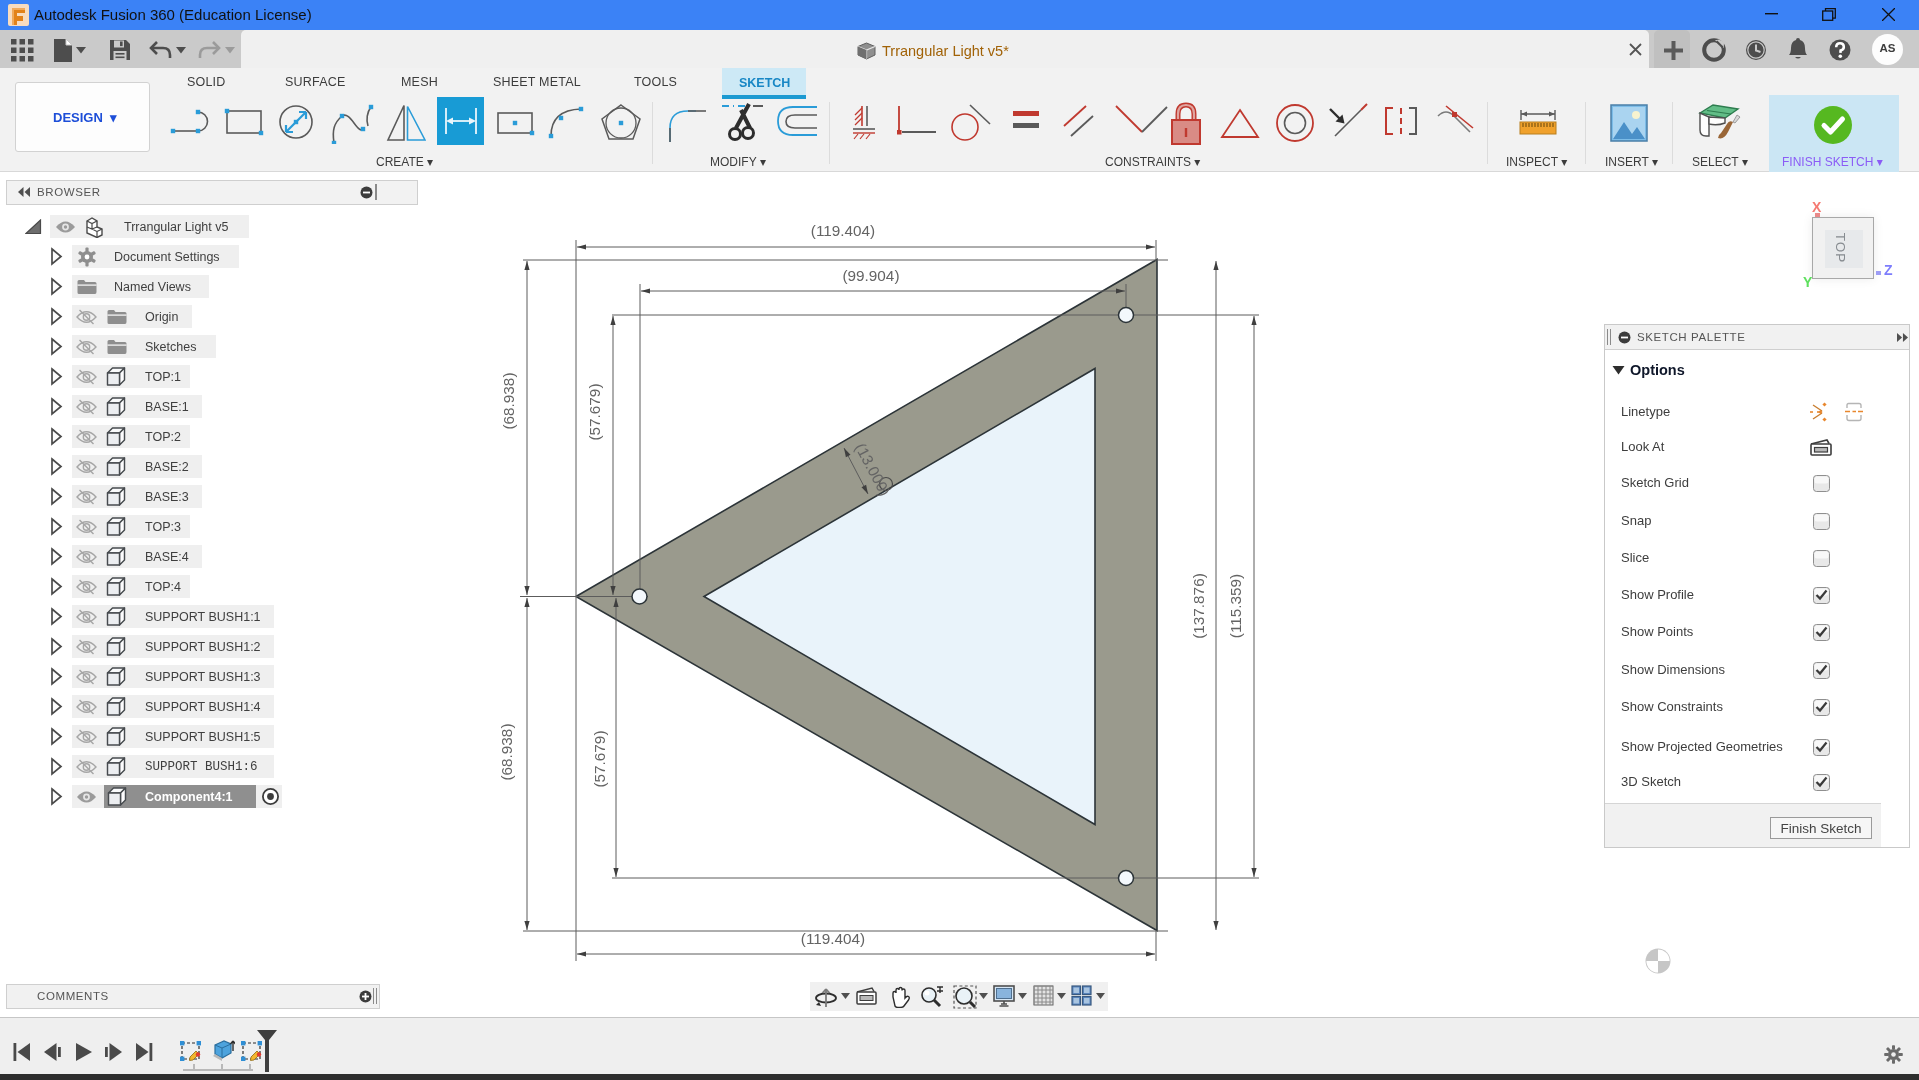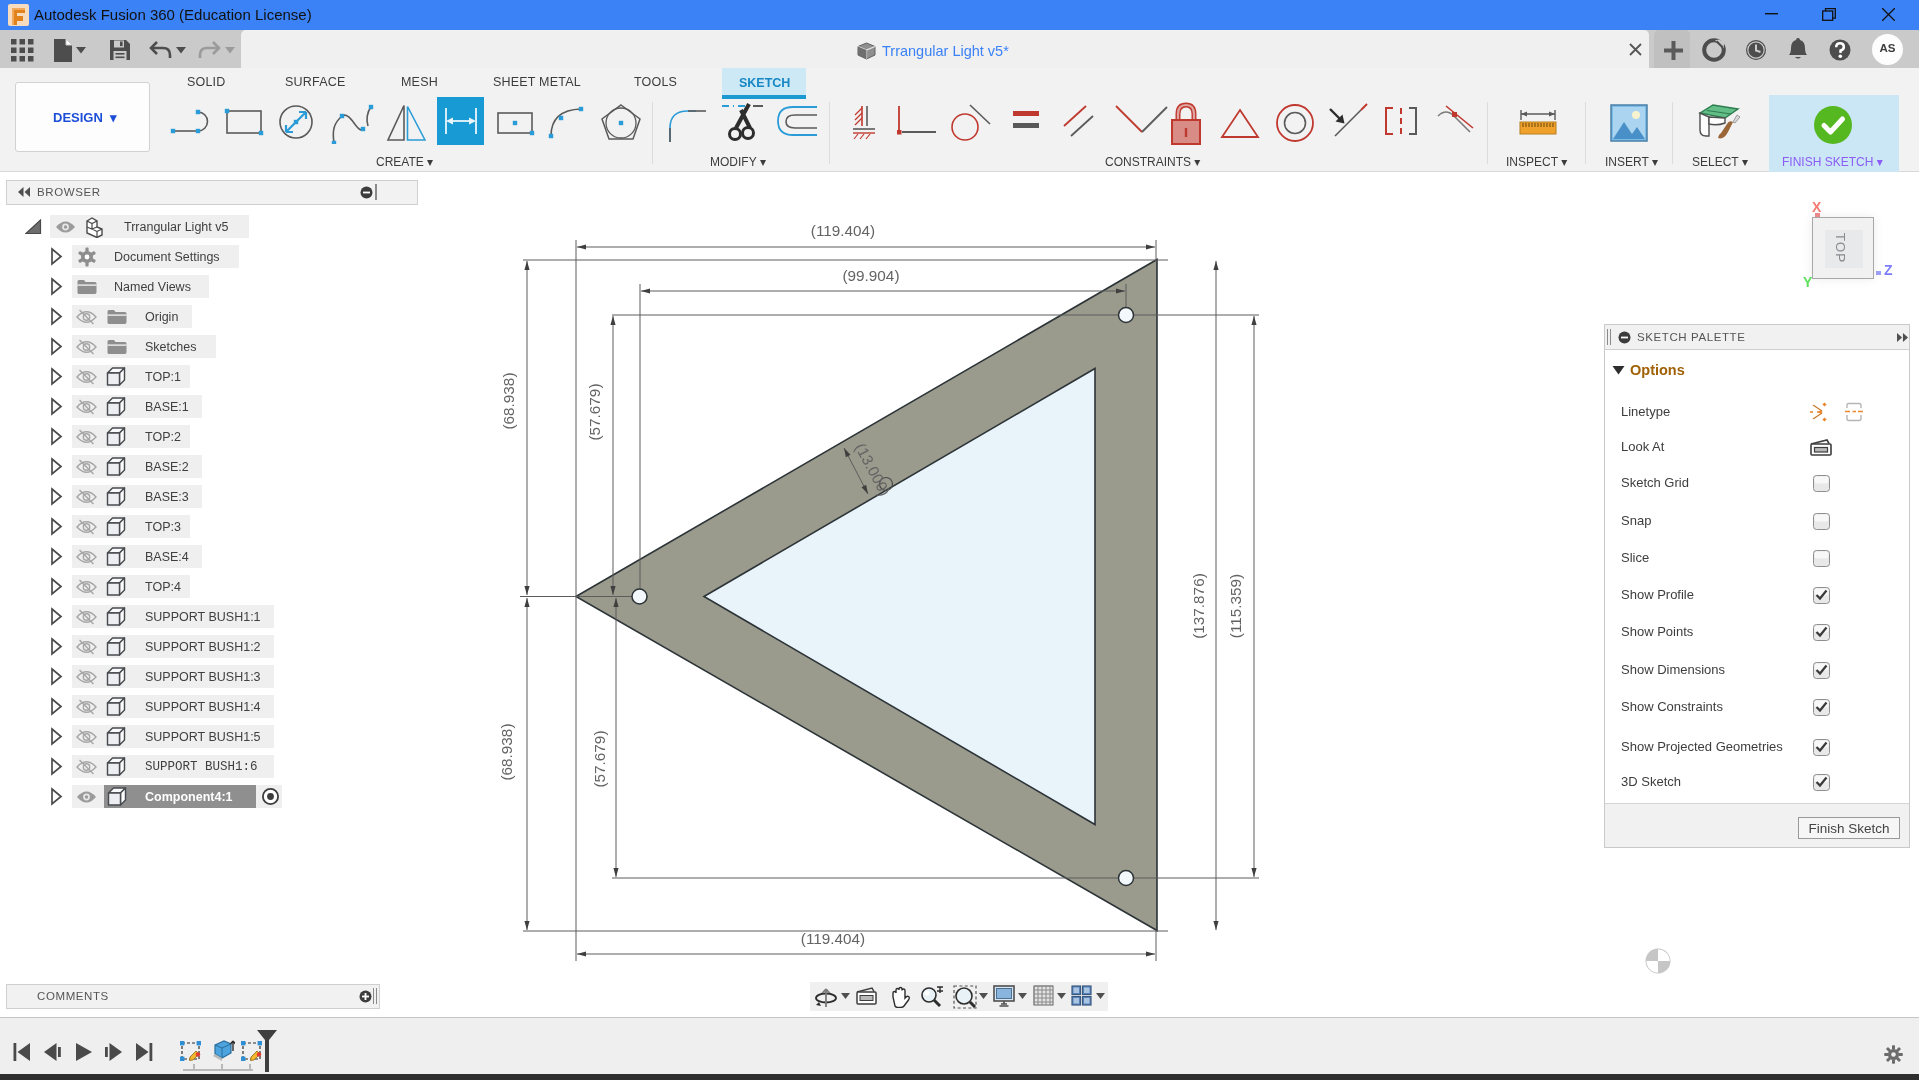--- a/index.html
+++ b/index.html
@@ -40,21 +40,21 @@
 .pill { position:absolute; top:0; height:23px; background:#efefef; }
 .rowtxt { position:absolute; top:5px; }
 
 
 #commentshead { left:6px; top:811px; width:374px; height:25px; background:#f1f1f1; border:1px solid #cfcfcf; }
 
 
 #palette { left:1604px; top:151px; width:306px; height:524px; background:#fff; border:1px solid #c9c9c9; }
 #palhead { position:absolute; left:0; top:0; width:304px; height:25px; background:#f1f1f1; border-bottom:1px solid #cfcfcf; }
 .palrow { position:absolute; left:25px; font-size:13px; color:#3d3d3d; }
-#palfoot { position:absolute; left:0; top:478px; width:304px; height:44px; background:#f1f1f1; border-top:1px solid #d5d5d5; }
+#palfoot { position:absolute; left:0; top:478px; width:276px; height:44px; background:#f1f1f1; border-top:1px solid #d5d5d5; }
 #finishbtn { position:absolute; right:9px; top:13px; width:102px; height:22px; background:#f6f6f6; border:1px solid #9a9a9a; font-size:13.5px; color:#444; text-align:center; line-height:21px; }
 
 
 #vcube { left:1812px; top:44px; width:62px; height:62px; background:#f1f1f1; border:1px solid #a8a8a8; box-shadow:0 0 10px rgba(0,0,0,0.08); }
 #vcube .inner { position:absolute; left:12px; top:12px; width:38px; height:38px; background:#e7e9eb; }
 #vcube .toptxt { position:absolute; left:-3px; top:0px; width:60px; height:60px; line-height:60px; text-align:center; font-size:13.5px; color:#868b90; transform:rotate(90deg); letter-spacing:1px; }
 .axlbl { position:absolute; font-size:14px; font-weight:bold; }
 
 
 #navbar { left:810px; top:809px; width:298px; height:29px; background:#f0f0f0; }
@@ -129,21 +129,21 @@
 <path d="M20.5 7 H9 Q2 7 2 14 V17" fill="none" stroke="#9b9b9b" stroke-width="2.6"></path>
     </svg>
 <svg class="abs" style="left:225px; top:47px;" width="10" height="7">
       <path d="M0 0 L10 0 L5 6.5 Z" fill="#9b9b9b"></path>
     </svg>
 <svg class="abs" style="left:857px; top:42px;" width="19" height="18" viewBox="0 0 19 18">
 <path d="M9.5 1 L18 4.5 L18 13 L9.5 17 L1 13 L1 4.5 Z" fill="#8f8f8f" stroke="#5f5f5f"></path>
 <path d="M1 4.5 L9.5 8 L18 4.5 M9.5 8 L9.5 17" fill="none" stroke="#e8e8e8" stroke-width="1.2"></path>
 <path d="M1 4.5 L9.5 8 L9.5 17 L1 13 Z" fill="#6f6f6f"></path>
     </svg>
-<div class="abs" style="left:882px; top:43px; font-size:14.5px; color:#3b82f6;">Trrangular Light v5*</div>
+<div class="abs" style="left:882px; top:43px; font-size:14.5px; color:#a16207;">Trrangular Light v5*</div>
 <svg class="abs" style="left:1629px; top:43px;" width="13" height="13" stroke="#555" stroke-width="1.8">
       <path d="M1 1 L12 12 M12 1 L1 12"></path>
     </svg>
 <svg class="abs" style="left:1664px; top:41px;" width="19" height="19">
       <g fill="#5a5a5a">
         <rect x="7.5" y="0" width="4" height="19"></rect>
         <rect x="0" y="7.5" width="19" height="4"></rect>
       </g>
     </svg>
 <svg class="abs" style="left:1702px; top:38px;" width="24" height="24" viewBox="0 0 24 24">
@@ -834,21 +834,21 @@
           </svg>
 <div class="abs panehead-txt" style="left:32px; top:6px;">SKETCH PALETTE</div>
 <svg class="abs" style="left:291px; top:7px;" width="13" height="11" viewBox="0 0 14 12">
             <path d="M1 1 L1 11 L6.5 6 Z" fill="#4f4f4f"></path>
             <path d="M7.5 1 L7.5 11 L13 6 Z" fill="#4f4f4f"></path>
           </svg>
 </div>
 <svg class="abs" style="left:7px; top:40px;" width="13" height="10">
           <path d="M0.5 1 L12.5 1 L6.5 9.5 Z" fill="#2d2d2d"></path>
         </svg>
-<div class="abs" style="left:25px; top:37px; font-size:14.5px; font-weight:bold; color:#a16207;">Options</div>
+<div class="abs" style="left:25px; top:37px; font-size:14.5px; font-weight:bold; color:#0f172a;">Options</div>
 <div class="palrow" style="left:16px; top:78.5px;">Linetype</div>
 <div class="palrow" style="left:16px; top:114.0px;">Look At</div>
 <div class="palrow" style="left:16px; top:150.0px;">Sketch Grid</div>
 <svg class="abs" style="left:208px; top:150px;" width="17" height="17" viewBox="0 0 17 17">
 <rect x="0.5" y="0.5" width="16" height="16" rx="3" fill="#e8e8e8" stroke="#8f8f8f"></rect>
 <rect x="1.5" y="1.5" width="14" height="7" rx="2.5" fill="#f8f8f8" stroke="none"></rect>
         </svg>
 <div class="palrow" style="left:16px; top:187.5px;">Snap</div>
 <svg class="abs" style="left:208px; top:187.5px;" width="17" height="17" viewBox="0 0 17 17">
 <rect x="0.5" y="0.5" width="16" height="16" rx="3" fill="#e8e8e8" stroke="#8f8f8f"></rect>

